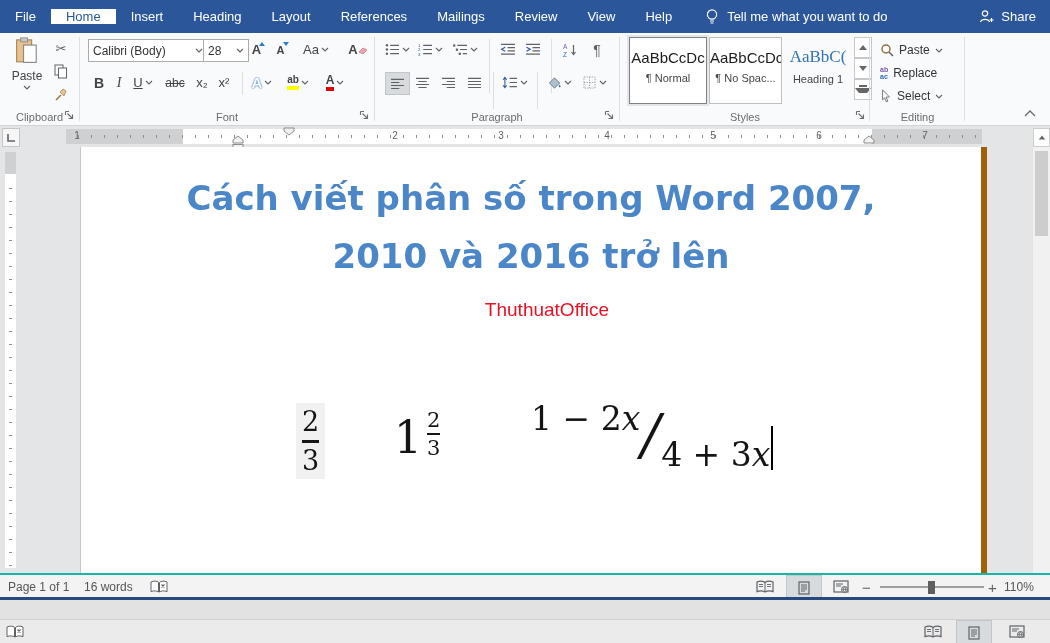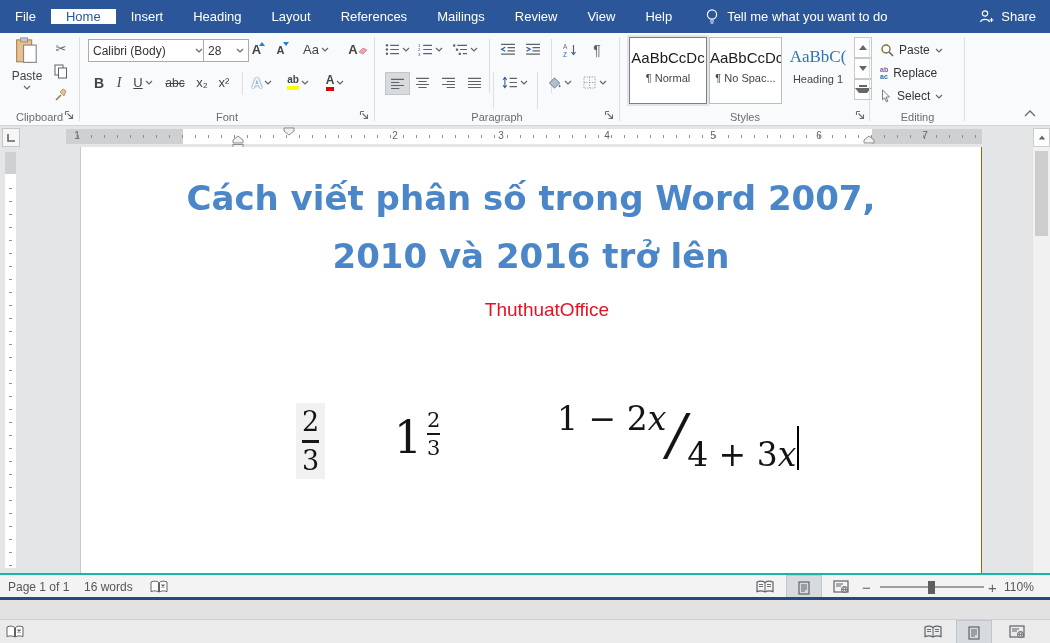--- a/index.html
+++ b/index.html
@@ -59,40 +59,40 @@
   .hruler .mright{position:absolute;left:806px;top:0;bottom:0;width:110px;background:#cfd0d1;}
   .ticks{position:absolute;left:0;right:0;top:6px;height:3px;
          background:repeating-linear-gradient(to right,transparent 0 12px,#8e8e8e 12px 13px);}
   .rnum{position:absolute;top:1px;font-size:10px;color:#616161;transform:translateX(-50%);}
   .marker{position:absolute;}
   .scrollup{position:absolute;left:1033px;top:2px;width:15px;height:17px;background:#fdfdfd;border:1px solid #cdcdcd;
             display:flex;align-items:center;justify-content:center;}
   
   .docarea{position:absolute;top:147px;left:0;right:0;height:426px;background:#e4e5e6;overflow:hidden;}
   .page{position:absolute;left:80px;top:0;width:900px;height:426px;background:#fff;
-        border-left:1px solid #c9c9c9;border-right:1px solid #a16207;}
+        border-left:1px solid #c9c9c9;border-right:6px solid #a16207;}
   .vruler{position:absolute;left:5px;top:5px;width:11px;height:416px;background:#fff;}
   .vruler .mtop{position:absolute;top:0;left:0;right:0;height:22px;background:#cfd0d1;}
   .vticks{position:absolute;top:24px;bottom:0;left:4px;width:3px;
           background:repeating-linear-gradient(to bottom,transparent 0 12px,#8e8e8e 12px 13px);}
   .vscroll{position:absolute;right:0;top:0;bottom:0;width:17px;background:#f1f1f1;border-left:1px solid #e2e2e2;}
   .vthumb{position:absolute;left:2px;top:4px;width:13px;height:85px;background:#cdcdcd;}
   .doctitle{position:absolute;left:0;right:0;top:22px;text-align:center;font-family:"DejaVu Sans","Liberation Sans",sans-serif;
             font-weight:bold;font-size:34px;line-height:58px;color:var(--title-blue,#4a86c8);}
   .subtitle{position:absolute;left:0;right:0;top:152px;text-align:center;font-size:19px;color:var(--subtitle-red,#e81123);margin-left:32px;}
   .math{font-family:"DejaVu Serif","Liberation Serif",serif;color:#141414;}
   .var{font-style:italic;}
   .eq1{position:absolute;left:215px;top:256px;display:flex;flex-direction:column;align-items:center;
        background:#f1f1f2;padding:4px 6px;font-size:27px;line-height:1.1;}
   .eq1 .fbar{width:17px;height:3px;background:#161616;margin:3px 0;}
   .eq2{position:absolute;left:313px;top:262px;display:flex;align-items:center;}
   .eq2 .whole{font-size:44px;line-height:1;transform:translateY(4px);}
   .eq2 .sfrac{display:flex;flex-direction:column;align-items:center;font-size:21px;line-height:1.05;margin-left:5px;}
   .eq2 .fbar{width:13px;height:2px;background:#161616;margin:2px 0;}
-  .eq3{position:absolute;left:476px;top:252px;white-space:nowrap;}
+  .eq3{position:absolute;left:450px;top:252px;white-space:nowrap;}
   .sk-num{font-size:33px;vertical-align:22px;}
   .sk-slash{font-size:56px;font-style:italic;vertical-align:-2px;margin:0 1px;}
   .sk-den{font-size:33px;vertical-align:-14px;}
   .caret{display:inline-block;width:2px;height:44px;background:#000;vertical-align:-18px;margin-left:1px;}
   
   .statusbar{position:absolute;top:573px;left:0;right:0;height:24px;background:#f3f3f3;border-top:2px solid #14b8a6;
              font-size:12px;color:#565656;}
   .sb{position:absolute;top:0;height:24px;display:flex;align-items:center;}
   .viewbtn{justify-content:center;width:34px;}
   .zoomtrack{position:absolute;left:880px;top:11px;width:104px;height:2px;background:#9f9f9f;}

